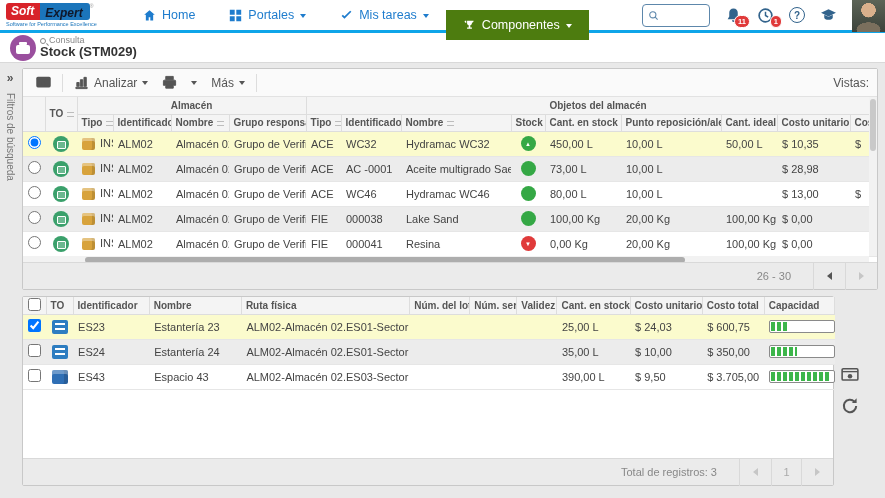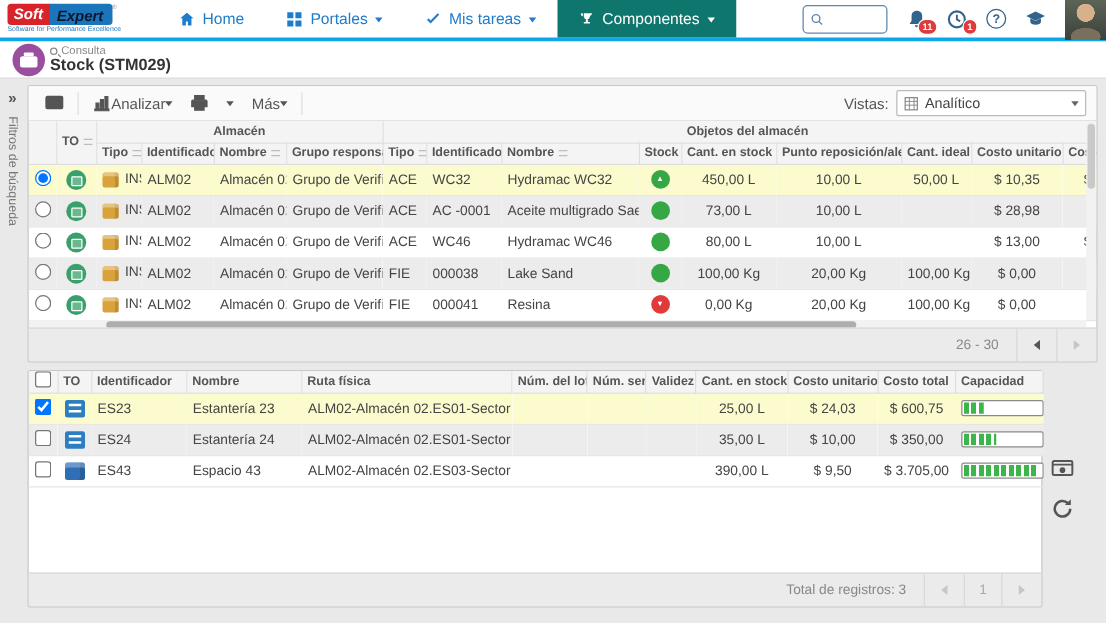--- a/index.html
+++ b/index.html
@@ -10,21 +10,21 @@
   .navbar { position:absolute; top:0; left:0; width:885px; height:33px; background:#fff; border-bottom:3px solid #0ea5e9; display:flex; align-items:center; z-index:5; }
   .logo { display:flex; flex-direction:column; margin-left:6px; width:102px; }
   .logo-boxes { display:flex; align-items:stretch; height:17px; }
   .logo-soft { background:#d8232a; color:#fff; font-weight:bold; font-style:italic; font-size:12px; padding:1px 6px 1px 5px; border-radius:3px 0 0 3px; }
   .logo-expert { background:#1b75bb; color:#0f172a; font-weight:bold; font-style:italic; font-size:12px; padding:3px 7px 1px 5px; border-radius:0 3px 3px 0; }
   .logo-reg { font-size:5px; color:#999; align-self:flex-start; }
   .logo-tag { font-size:5.5px; color:#1b75bb; margin-top:1px; white-space:nowrap; }
   .nav-items { display:flex; height:100%; margin-left:18px;text-align:center; }
   .nav-item { display:flex; align-items:center; gap:6px; padding:0 17px; color:#1e7ccd; font-size:12.5px; height:100%; cursor:pointer; }
   .nav-item svg { width:13px; height:13px; fill:#1e7ccd; }
-  .nav-item.active { background:#0f766e; color:#fff; }
+  .nav-item.active { background:#4d7c0f; color:#fff;margin-top:10px; }
   .nav-item.active svg { fill:#fff; }
   .caret { width:0; height:0; border:3.5px solid transparent; border-top:4px solid currentColor; margin-top:4px; }
   .nav-right { margin-left:auto; display:flex; align-items:center; gap:15px; height:100%; }
   .searchbox { display:flex; align-items:center; border:1px solid #5d87ab; border-radius:4px; height:23px; width:68px; padding:0 5px; color:#5d87ab; }
   .searchbox svg { width:11px; height:11px; stroke:#5d87ab; flex:none; }
   .searchbox input { border:none; outline:none; width:100%; font-size:11px; background:transparent; }
   .icon-btn { position:relative; color:#32638c; display:flex; align-items:center; }
   .icon-btn svg { width:17px; height:17px; }
   .badge { position:absolute; bottom:-4px; right:-8px; background:#e03a3a; color:#fff; font-size:7.5px; font-weight:bold; border-radius:7px; padding:1px 3px; min-width:11px; text-align:center; border:1px solid #fff; }
   .help-circle { width:16px; height:16px; border:1.5px solid #32638c; border-radius:50%; color:#32638c; font-size:10px; font-weight:bold; display:flex; align-items:center; justify-content:center; }
@@ -49,36 +49,36 @@
   .sidebar-chevrons { color:#555; font-size:12px; font-weight:bold; }
   .sidebar-label { writing-mode:vertical-rl; font-size:10px; color:#777; margin-top:8px; }
 
   
   .panel { position:absolute; background:#fff; border:1px solid #c8c8c8; border-radius:2px; }
   .panel-top { left:22px; top:68px; width:856px; height:222px; }
   .panel-bottom { left:22px; top:296px; width:812px; height:190px; }
 
   
   .toolbar { height:28px; background:#fafafa; border-bottom:1px solid #e2e2e2; display:flex; align-items:center; padding:0 6px; position:relative; }
-  .tbtn { display:flex; align-items:center; padding:3px 7px; color:#555; font-size:12px; cursor:pointer; }
+  .tbtn { display:flex; align-items:center; gap:5px; padding:3px 7px; color:#555; font-size:12px; cursor:pointer; }
   .tbtn svg { width:15px; height:15px; fill:#555; stroke:#555; }
   .tsep { width:1px; height:18px; background:#ddd; margin:0 4px; }
   .views { position:absolute; right:8px; display:flex; align-items:center; gap:6px; }
   .views-label { font-size:12px; color:#555; }
   .views-select { width:152px; height:21px; border:1px solid #bbb; border-radius:2px; background:#fff; display:flex; align-items:center; padding:0 5px; gap:5px; font-size:11.5px; color:#444; cursor:pointer; }
   .views-select .caret { margin-left:auto; color:#666; }
 
   
   table.grid { border-collapse:collapse; table-layout:fixed; font-size:11px; color:#444; }
   table.grid th { background:#f4f4f4; border-right:1px solid #ddd; border-bottom:1px solid #ddd; font-weight:bold; color:#555; font-size:10px; padding:0 4px; text-align:left; overflow:hidden; white-space:nowrap; height:17px; }
   table.grid th.center { text-align:center;margin-top:28px; }
   table.grid td { padding:0 5px; border-bottom:1px solid #e6e6e6; height:25px; overflow:hidden; white-space:nowrap; }
   tr.even td { background:#ececec; }
   tr.sel td { background:#fbfbcd; }
-  td.num, th.num { text-align:center; }
+  td.num, th.num { text-align:left; }
   td.center { text-align:center; }
   .sort { display:inline-block; width:7px; height:5px; margin-left:4px; border-top:1px solid #bdbdbd; border-bottom:1px solid #bdbdbd; vertical-align:middle; }
 
   .tablewrap-top { position:relative; height:167px; overflow:hidden; }
   .tablewrap-top table { width:866px; }
 
   
   .to-ico { display:inline-block; width:16px; height:16px; border-radius:50%; background:#3aa06b; position:relative; vertical-align:middle; }
   .to-ico::after { content:""; position:absolute; left:4px; top:5px; width:7px; height:6px; border:1px solid #fff; border-radius:1px; background:rgba(255,255,255,.25); }
   .cube-y { display:inline-block; width:13px; height:12px; border-radius:2px; background:#d8a33c; box-shadow:inset 0 3px 0 rgba(255,255,255,.35), inset -3px 0 0 rgba(0,0,0,.12); vertical-align:middle; margin-right:5px; }
@@ -92,21 +92,21 @@
   .bico[data-icon="cube"] { background:#2f6fb5; box-shadow:inset 0 4px 0 rgba(255,255,255,.3), inset -4px 0 0 rgba(0,0,0,.15); }
 
   
   .hscroll { position:absolute; left:0; right:8px; bottom:0; height:8px; background:#f2f2f2; }
   .hscroll .thumb { position:absolute; left:62px; width:600px; top:1px; height:6px; background:#adadad; border-radius:3px; }
   .vscroll { position:absolute; right:0; top:0; bottom:8px; width:8px; background:#f2f2f2; }
   .vscroll .thumb { position:absolute; top:2px; left:1px; width:6px; height:52px; background:#c9c9c9; border-radius:3px; }
 
   
   .pagebar { position:absolute; left:0; right:0; bottom:0; height:27px; background:#ebebeb; border-top:1px solid #d9d9d9; display:flex; align-items:center; justify-content:flex-end; font-size:11px; color:#888; }
-  .pg-range { margin-right:14px; }
+  .pg-range { margin-right:22px; }
   .pg-btn { width:32px; height:27px; display:flex; align-items:center; justify-content:center; border-left:1px solid #d9d9d9; cursor:pointer; }
   .tri-l { width:0; height:0; border:4px solid transparent; border-right:5px solid currentColor; border-left:none; }
   .tri-r { width:0; height:0; border:4px solid transparent; border-left:5px solid currentColor; border-right:none; }
   .en { color:#555; } .dis { color:#c6c6c6; }
   .pg-num { width:30px; text-align:center; border-left:1px solid #d9d9d9; height:27px; line-height:27px; color:#aaa; }
 
   
   .cap-bar { width:66px; height:13px; border:1px solid #8a8a8a; border-radius:2px; background:#fff; padding:1px; }
   .cap-fill { height:100%; background:repeating-linear-gradient(90deg, #3cb54a 0 4px, #fff 4px 6px); }
 
@@ -234,28 +234,20 @@
     <div class="tbtn">
       <span class="caret"></span>
     </div>
     <div class="tbtn">
       <span>Más</span>
       <span class="caret"></span>
     </div>
     <div class="tsep"></div>
     <div class="views">
       <span class="views-label">Vistas:</span>
-      <div class="views-select">
-        <svg viewBox="0 0 16 16" width="12" height="12" fill="none" stroke="#888">
-            <rect x="1.5" y="1.5" width="13" height="13" stroke-width="1.3"></rect>
-            <path d="M1.5 5.5h13M1.5 9.5h13M6 1.5v13M11 1.5v13" stroke-width="1"></path>
-          </svg>
-        <span>Analítico</span>
-        <span class="caret"></span>
-      </div>
     </div>
   </div>
 
   <div class="tablewrap-top">
     <table class="grid">
       <colgroup>
         <col style="width:22px">
           <col style="width:32px">
           <col style="width:36px">
           <col style="width:58px">

